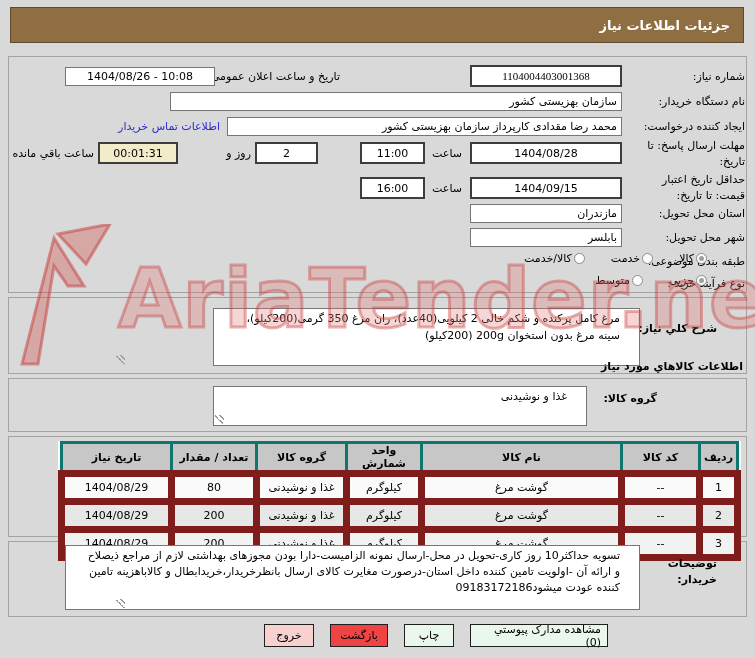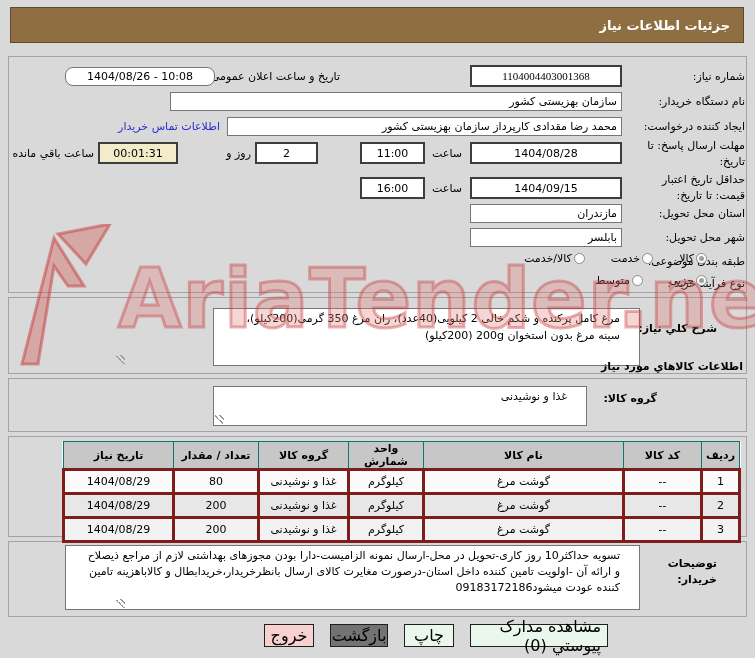--- a/index.html
+++ b/index.html
@@ -54,33 +54,33 @@
   }
   .radio.sel::after { content:""; position:absolute; inset:2px; border-radius:50%; background:#9f9f9f; }
   .chk { width:11px; height:11px; border:1px solid #8a8a8a; background:#f2f2f2; box-sizing:border-box; flex:none; }
 
   #goods-table {
     position:absolute; right:14px; top:441px; width:676px;
     border-collapse:collapse; table-layout:fixed; font-size:11px;
     background:#fbfbfb; border:1px solid #8d8d8d;
   }
   #goods-table th {
-    background:#c7c7c7; border:1px solid #0f766e; font-weight:bold;
+    background:#c7c7c7; border:3px solid #0f766e; font-weight:bold;
     height:25px; padding:0 2px; text-align:center;
   }
-  #goods-table td { border:3px solid #7f1d1d; height:21px; text-align:center; padding:0 2px; }
+  #goods-table td { border:7px solid #7f1d1d; height:21px; text-align:center; padding:0 2px; }
   #goods-table tbody tr:nth-child(1) td { background:#fafafa; }
   #goods-table tbody tr:nth-child(2) td { background:#e7e7e7; }
   #goods-table tbody tr:nth-child(3) td { background:#f2f2f2; }
 
   .btnrow { position:absolute; right:147px; top:624px; display:flex; gap:16px; }
   .btn {
     height:23px; border:1px solid #1f1f1f; box-sizing:border-box;
     display:flex; align-items:center; justify-content:center;
-    padding:0 6px; font-size:16px; cursor:pointer;
+    padding:0 6px; font-size:11px; cursor:pointer;
   }
 
   .wm { position:absolute; left:0; top:222px; width:755px; height:150px; pointer-events:none; z-index:40; }
   .wm-text {
     position:absolute; left:118px; top:36px; direction:ltr;
     font-size:82px; font-weight:bold; letter-spacing:1px; line-height:1;
     color:rgba(226,120,114,0.30);
     -webkit-text-stroke:3px rgba(197,59,59,0.40);
   }
   .wm-logo { position:absolute; left:14px; top:2px; }
@@ -96,21 +96,21 @@
 
   <div class="gbox" id="box-main"></div>
   <div class="gbox" id="box-desc"></div>
   <div class="gbox" id="box-group"></div>
   <div class="gbox" id="box-table"></div>
   <div class="gbox" id="box-notes"></div>
 
   <span class="lbl" style="right:10px; top:70px;">شماره نیاز:</span>
   <div class="input thick ltr" style="right:133px; top:65px; width:152px;font-family:Liberation Serif, serif;">1104004403001368</div>
   <span class="lbl" style="right:415px; top:70px;">تاریخ و ساعت اعلان عمومی:</span>
-  <div class="input ltr" style="right:540px; top:67px; width:150px; justify-content:center;border-radius:8px;">1404/08/26 - 10:08</div>
+  <div class="input ltr" style="right:540px; top:67px; width:150px; justify-content:center;">1404/08/26 - 10:08</div>
 
   <span class="lbl" style="right:10px; top:95px;">نام دستگاه خریدار:</span>
   <div class="input" style="right:133px; top:92px; width:452px;">سازمان بهزیستی کشور</div>
 
   <span class="lbl" style="right:10px; top:120px;">ایجاد کننده درخواست:</span>
   <div class="input" style="right:133px; top:117px; width:395px;">محمد رضا  مقدادی کارپرداز سازمان بهزیستی کشور</div>
   <span class="link" style="right:535px; top:120px; color:#2b2bd5;">اطلاعات تماس خریدار</span>
 
   <span class="lbl wrap" style="right:10px; top:138px; width:102px;">مهلت ارسال پاسخ: تا تاریخ:</span>
   <div class="input thick ltr" style="right:133px; top:142px; width:152px;">1404/08/28</div>
@@ -224,21 +224,21 @@
       </tbody>
   </table>
 
   <span class="lbl wrap bold" style="right:38px; top:556px; width:62px;">توضیحات خریدار:</span>
   <div class="tarea" style="right:115px; top:545px; width:575px; height:65px; line-height:1.45;">تسویه حداکثر10 روز کاری-تحویل در محل-ارسال نمونه الزامیست-دارا بودن مجوزهای بهداشتی لازم از مراجع ذیصلاح و ارائه آن -اولویت تامین کننده داخل استان-درصورت مغایرت کالای ارسال بانظرخریدار،خریدابطال و کالاباهزینه تامین کننده عودت میشود09183172186</div>
   <div class="grip" style="left:116px; bottom:auto; top:599px;"></div>
 
   <div class="btnrow">
     <div class="btn" style="width:138px; background:#e9f7ec;">مشاهده مدارک پیوستي (0)</div>
     <div class="btn" style="width:50px; background:#e9f7ec;">چاپ</div>
-    <div class="btn" style="width:58px; background:#737373;">بازگشت</div>
+    <div class="btn" style="width:58px; background:#ef4444;">بازگشت</div>
     <div class="btn" style="width:50px; background:#f7d0d0;">خروج</div>
   </div>
 
   <div class="wm">
     <svg class="wm-logo" width="108" height="142" viewBox="0 0 108 142">
       <path d="M8 140 L40 14 L70 62 L54 62 L40 42 L24 140 Z" fill="rgba(205,75,70,0.35)" stroke="rgba(197,59,59,0.5)" stroke-width="3"></path>
       <path d="M44 10 L96 0 L72 40 Z" fill="rgba(205,75,70,0.35)" stroke="rgba(197,59,59,0.5)" stroke-width="3"></path>
     </svg>
     <span class="wm-text">AriaTender.net</span>
   </div>

